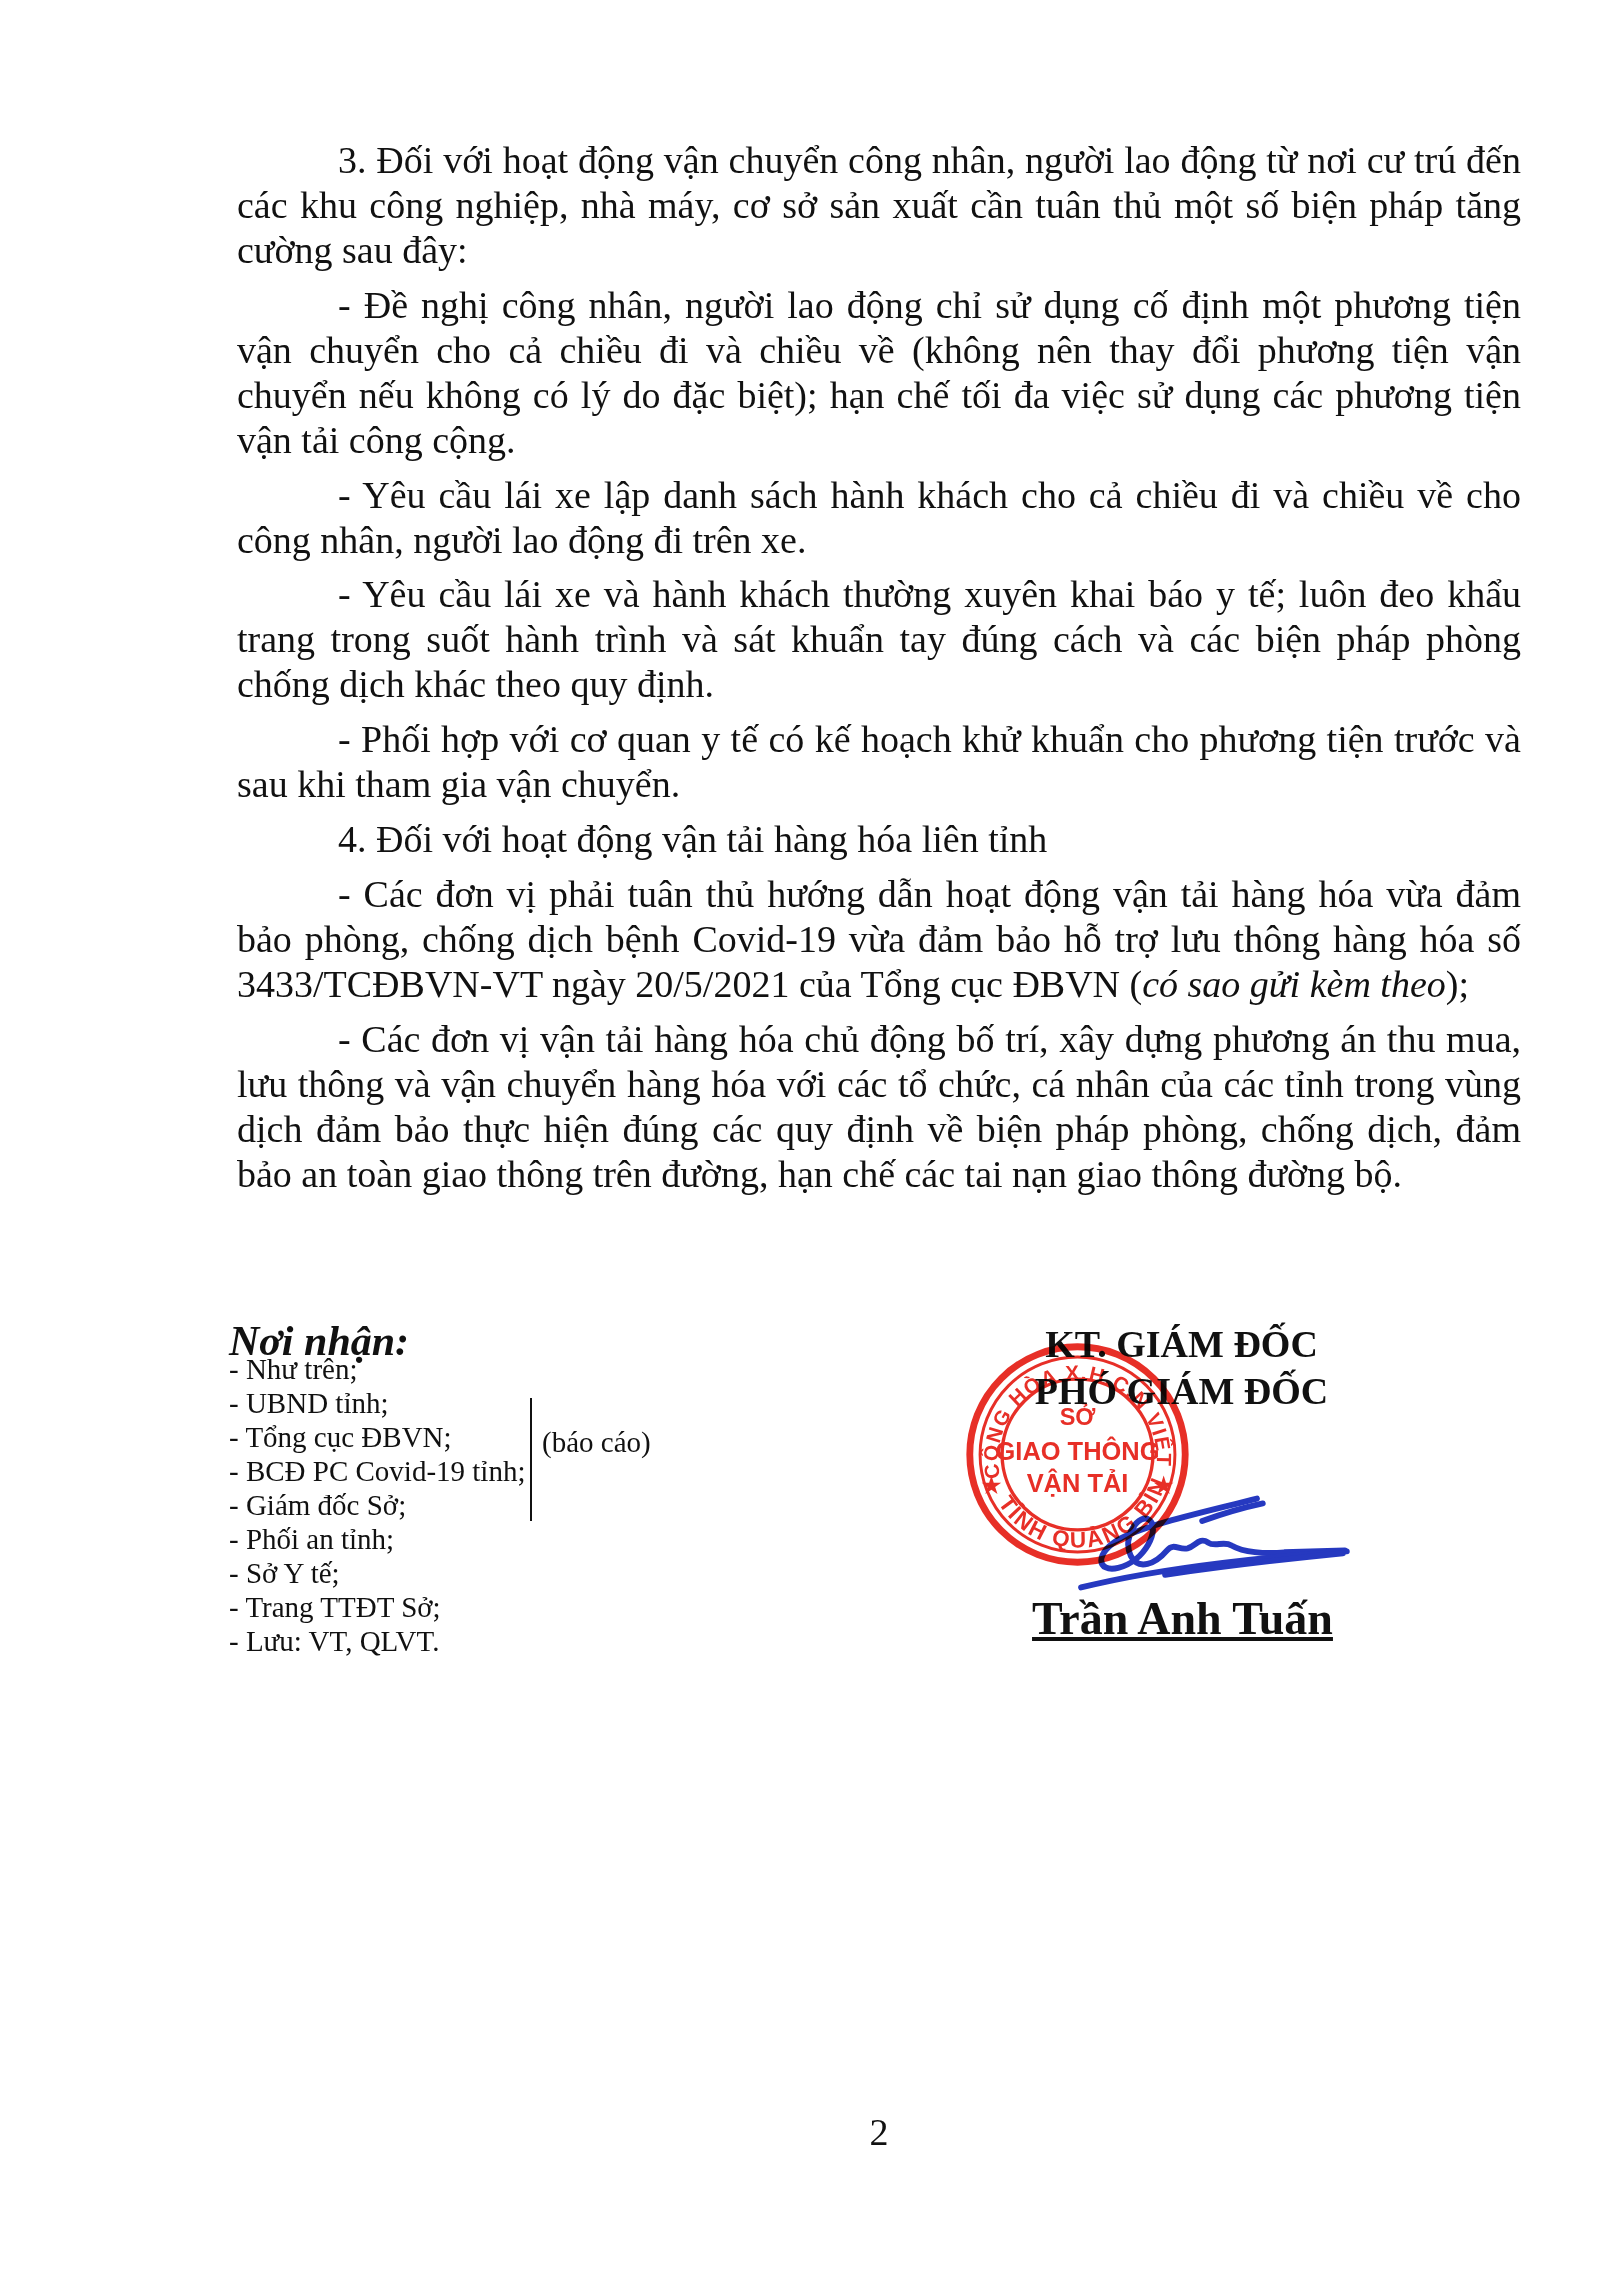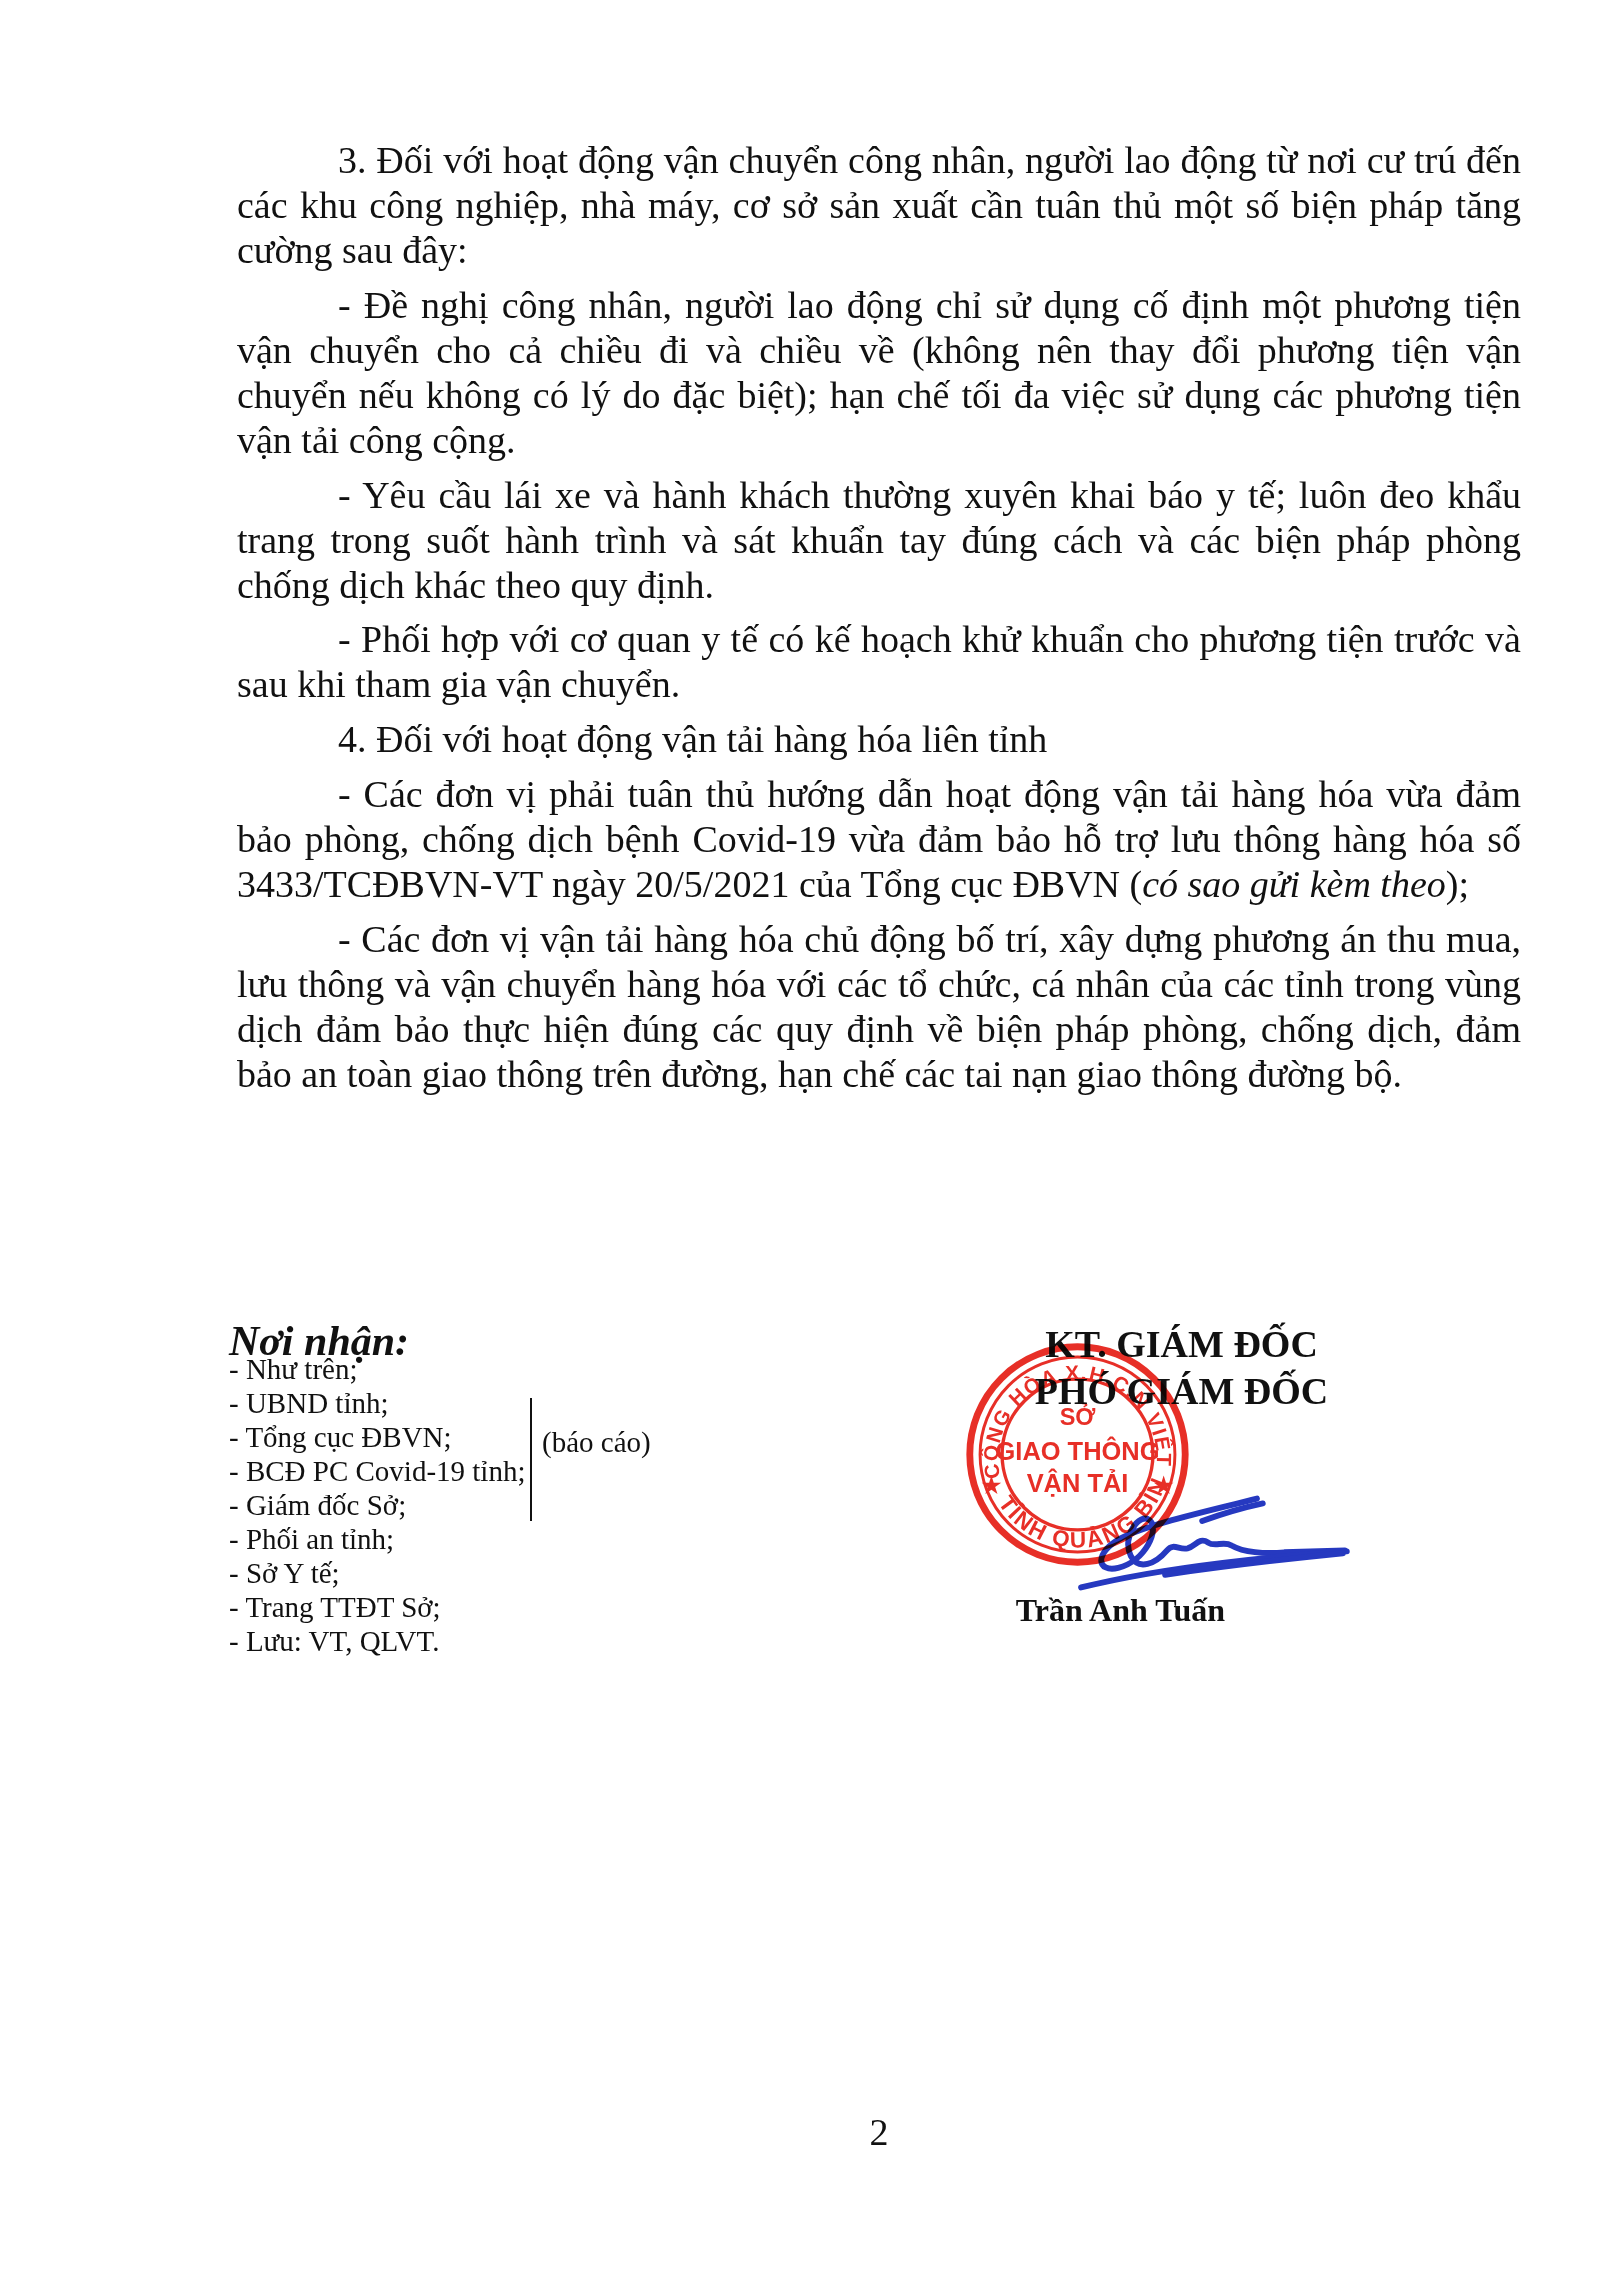--- a/index.html
+++ b/index.html
@@ -36,23 +36,24 @@
     position:absolute;left:542px;top:1426px;
     font-size:29px;
   }
   
   .sig-head{
     position:absolute;left:971px;top:1321px;width:421px;
     text-align:center;font-size:38px;font-weight:bold;line-height:47px;
     z-index:1;
   }
   .signer-name{
-    position:absolute;left:910px;top:1592px;width:421px;
-    text-align:center;font-size:32px;font-weight:bold;
+    position:absolute;left:972px;top:1592px;width:421px;
+    text-align:center;font-size:46px;font-weight:bold;
     z-index:1;
+    text-decoration:underline;
   }
   .stamp-svg{
     position:absolute;left:960px;top:1337px;width:235px;height:235px;
     z-index:2;mix-blend-mode:multiply;opacity:.95;
   }
   .sign-svg{
     position:absolute;left:1059px;top:1480px;width:304px;height:127px;
     z-index:3;mix-blend-mode:multiply;
   }
   .stamp-sans{font-family:"Liberation Sans","DejaVu Sans",sans-serif;font-weight:bold;}
@@ -63,20 +64,21 @@
   }
 </style>
 </head>
 <body>
 
 <div class="page">
 
   <div class="body-text">
     <p>3. Đối với hoạt động vận chuyển công nhân, người lao động từ nơi cư trú đến các khu công nghiệp, nhà máy, cơ sở sản xuất cần tuân thủ một số biện pháp tăng cường sau đây:</p>
     <p>- Đề nghị công nhân, người lao động chỉ sử dụng cố định một phương tiện vận chuyển cho cả chiều đi và chiều về (không nên thay đổi phương tiện vận chuyển nếu không có lý do đặc biệt); hạn chế tối đa việc sử dụng các phương tiện vận tải công cộng.</p>
+    <p>- Yêu cầu lái xe lập danh sách hành khách cho cả chiều đi và chiều về cho công nhân, người lao động đi trên xe.</p>
     <p>- Yêu cầu lái xe và hành khách thường xuyên khai báo y tế; luôn đeo khẩu trang trong suốt hành trình và sát khuẩn tay đúng cách và các biện pháp phòng chống dịch khác theo quy định.</p>
     <p>- Phối hợp với cơ quan y tế có kế hoạch khử khuẩn cho phương tiện trước và sau khi tham gia vận chuyển.</p>
     <p>4. Đối với hoạt động vận tải hàng hóa liên tỉnh</p>
     <p><span>- Các đơn vị phải tuân thủ hướng dẫn hoạt động vận tải hàng hóa vừa đảm bảo phòng, chống dịch bệnh Covid-19 vừa đảm bảo hỗ trợ lưu thông hàng hóa số 3433/TCĐBVN-VT ngày 20/5/2021 của Tổng cục ĐBVN (</span><span class="italic">có sao gửi kèm theo</span><span>);</span></p>
     <p>- Các đơn vị vận tải hàng hóa chủ động bố trí, xây dựng phương án thu mua, lưu thông và vận chuyển hàng hóa với các tổ chức, cá nhân của các tỉnh trong vùng dịch đảm bảo thực hiện đúng các quy định về biện pháp phòng, chống dịch, đảm bảo an toàn giao thông trên đường, hạn chế các tai nạn giao thông đường bộ.</p>
   </div>
 
   <div class="recipients-title">Nơi nhận:</div>
   <div class="recipients-list">
     <div>- Như trên;</div>

